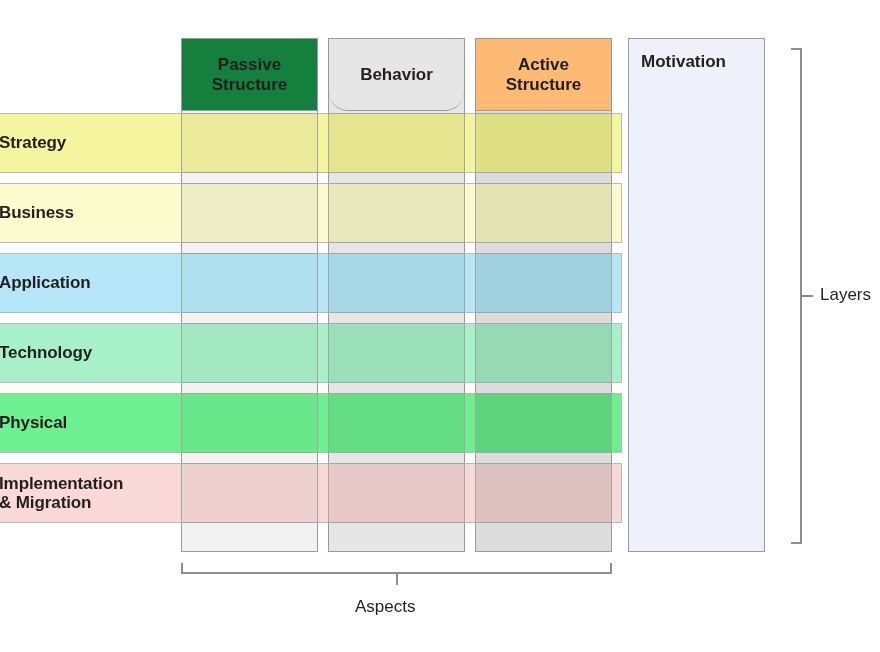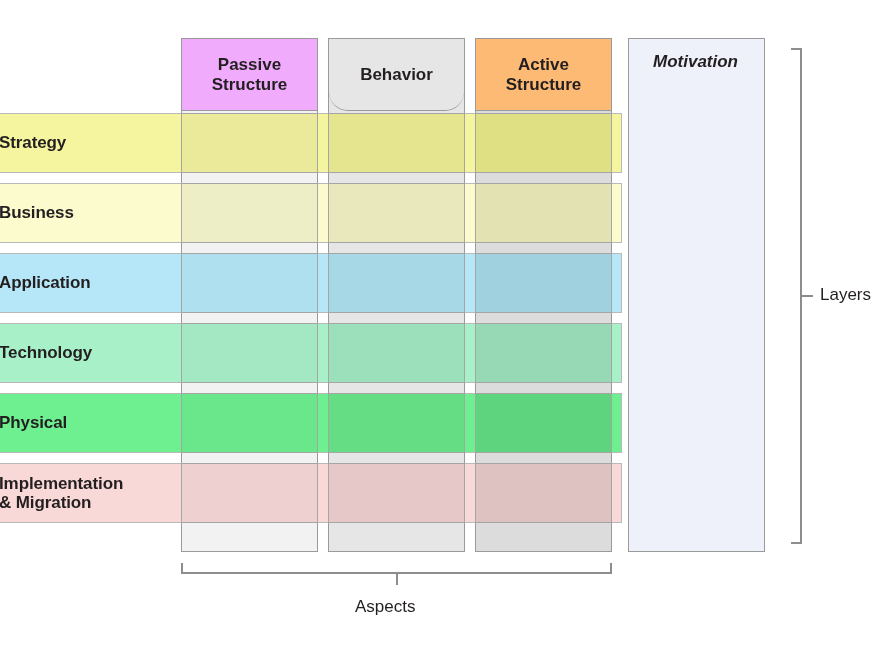--- a/index.html
+++ b/index.html
@@ -70,25 +70,24 @@
     left: 628px;
     top: 38px;
     width: 137px;
     height: 514px;
     box-sizing: border-box;
     border: 1px solid #9a9a9a;
     background: #eef0fa;
     z-index: 4;
   }
   #motivation-col .mot-title {
-    padding: 13px 0 0 24px;
+    padding: 13px 0 0 12px;
     font-size: 17px;
     font-weight: bold;
     color: #231f20;
-    font-style: italic;
   }
 
   
   .bracket-line {
     position: absolute;
     background: #8d8d8d;
     z-index: 6;
   }
   .bracket-label {
     position: absolute;
@@ -98,21 +97,21 @@
     z-index: 7;
     white-space: nowrap;
   }
 </style>
 </head>
 <body>
 
 <div id="canvas">
 
   <div class="aspect-col" id="col-0" style="left: 181px; width: 137px; background: rgb(242, 242, 242);">
-    <div class="aspect-header" style="background: #f0abfc; text-align: center;">Passive
+    <div class="aspect-header" style="background: #15803d; text-align: center;">Passive
 Structure</div>
   </div>
   <div class="aspect-col" id="col-1" style="left: 328px; width: 137px; background: rgb(230, 230, 230);">
     <div class="aspect-header" style="background: rgb(230, 230, 230); border-radius: 19px;">Behavior</div>
   </div>
   <div class="aspect-col" id="col-2" style="left: 475px; width: 137px; background: rgb(220, 220, 220);">
     <div class="aspect-header" style="background: #fdba74;">Active
 Structure</div>
   </div>
 

